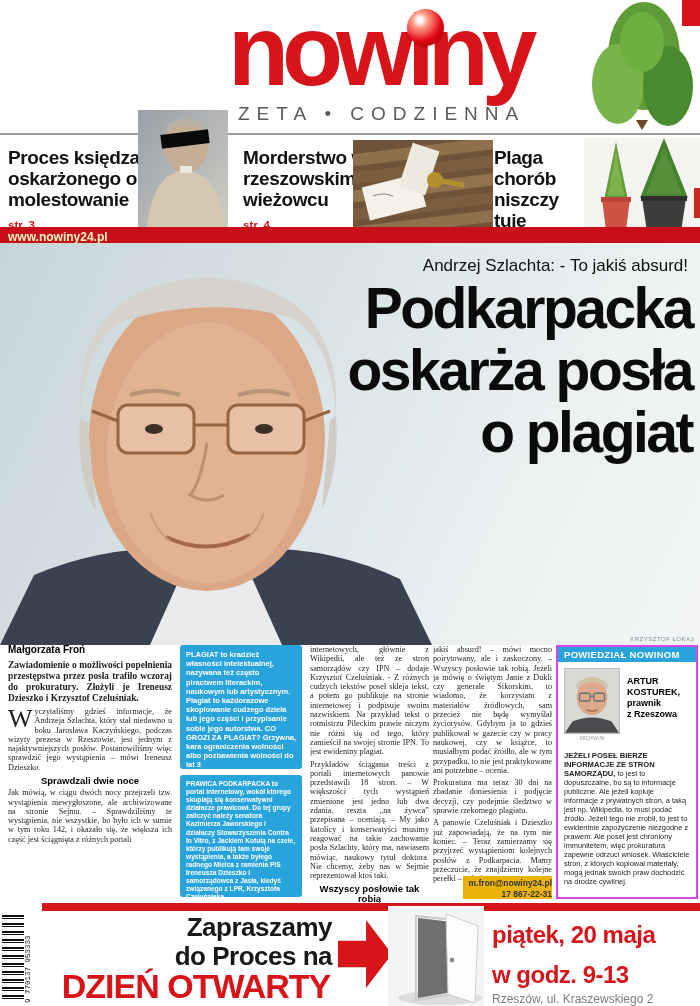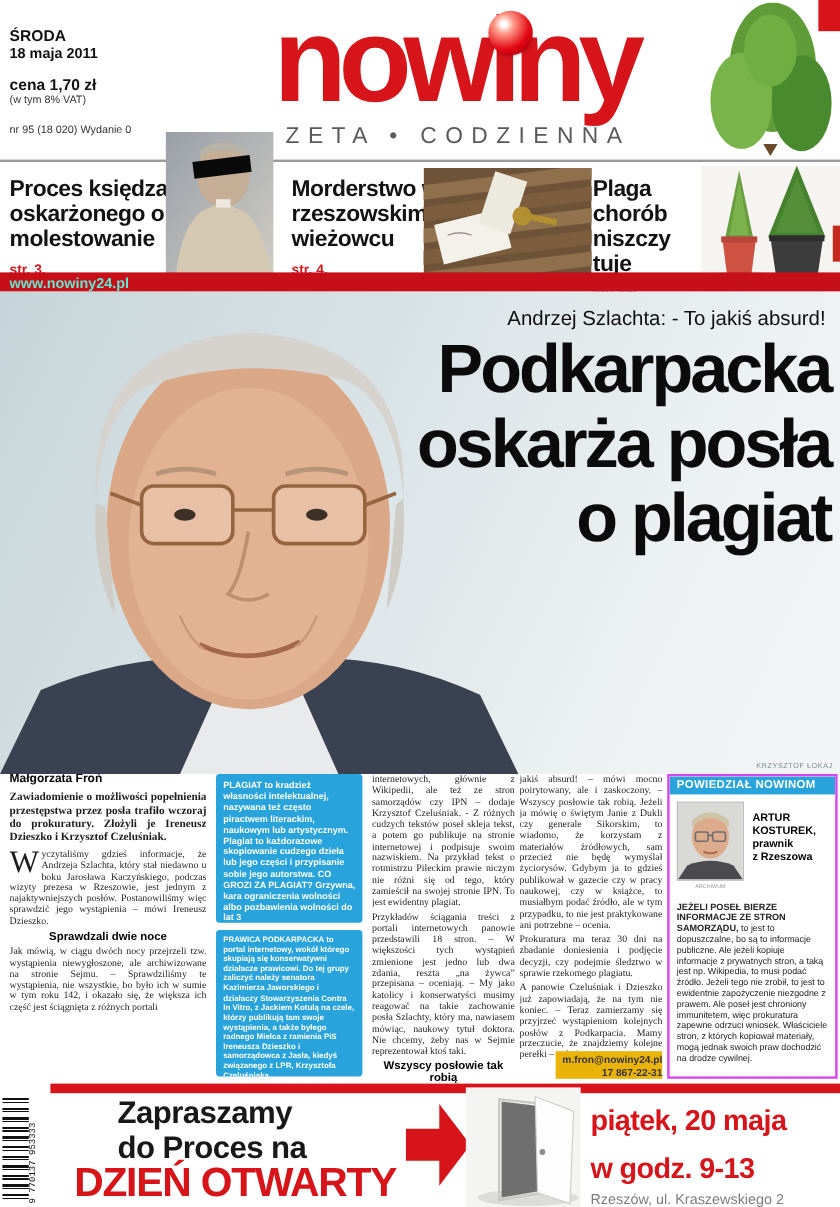--- a/index.html
+++ b/index.html
@@ -43,21 +43,21 @@
   .t2 .page-ref { position:absolute; top:68px; }
   .t3 { left:494px; width:100px; }
   .photo-priest { position:absolute; left:138px; top:110px; width:90px; height:124px; }
   .photo-bench  { position:absolute; left:353px; top:140px; width:140px; height:94px; }
   .photo-pots   { position:absolute; left:584px; top:138px; width:116px; height:96px; }
   .edge-red-tag { position:absolute; left:694px; top:188px; width:6px; height:30px; background:#c62a1e; }
   
   .urlbar {
     position:absolute; left:0; top:227px; width:700px; height:16px; background:#c60f18;
   }
-  .urlbar span { display:inline-block; padding-left:8px; color:#5eead4; font-weight:bold; font-size:12px; line-height:16px; }
+  .urlbar span { display:inline-block; padding-left:8px; color:#fef9c3; font-weight:bold; font-size:12px; line-height:16px; }
   
   .hero {
     position:absolute; left:0; top:243px; width:700px; height:402px;
     background:linear-gradient(115deg, #c7d5da 0%, #d9e3e6 40%, #edf1f2 75%, #f3f5f6 100%);
   }
   .hero-photo { position:absolute; left:0; top:0; }
   .kicker { position:absolute; right:12px; top:13px; font-size:17px; color:#101010; }
   .headline {
     position:absolute; right:8px; top:34px; text-align:right;
     font-weight:bold; font-size:57px; line-height:62px; letter-spacing:-2.5px; color:#0b0b0b;
@@ -111,45 +111,38 @@
     position:absolute; left:0; top:2px; width:22px; height:86px;
     background:repeating-linear-gradient(to bottom,
       #111 0 2px, #fff 2px 3px, #111 3px 4px, #fff 4px 8px,
       #111 8px 10px, #fff 10px 11px, #111 11px 12px, #fff 12px 16px);
   }
   .barcode-num {
     position:absolute; left:22px; top:0; height:90px;
     font-family:"Liberation Mono", monospace; font-size:7.5px; color:#111;
     writing-mode:vertical-rl; transform:rotate(180deg);
   }
-  .ad-invite { position:absolute; left:98px; top:10px; width:234px; font-weight:bold; font-size:26px; line-height:29px; color:#181818; letter-spacing:-.5px; }
+  .ad-invite { position:absolute; left:98px; top:10px; width:234px; text-align:right; font-weight:bold; font-size:26px; line-height:29px; color:#181818; letter-spacing:-.5px; }
   .ad-title { position:absolute; left:50px; top:64px; width:292px; text-align:center; font-weight:bold; font-size:34px; letter-spacing:-1px; color:#d7141a; }
   .ad-arrow {
     position:absolute; left:338px; top:14px; width:54px; height:74px; background:#d7141a;
     clip-path:polygon(0 32%, 52% 32%, 52% 4%, 100% 50%, 52% 96%, 52% 68%, 0 68%);
   }
   .ad-door { position:absolute; left:388px; top:3px; }
   .ad-right { position:absolute; left:492px; top:5px; width:204px; }
   .ad-when { font-weight:bold; font-size:24px; line-height:26px; color:#d7141a; letter-spacing:-.5px;margin-top:14px; }
   .ad-addr { font-size:12px; color:#7d7d7d; margin-top:4px; }
   .ad-rule { height:3px; background:#d7141a; margin:7px 0 5px; }
   .ad-reg  { font-weight:bold; font-size:13px; line-height:15px; color:#181818; }
 </style>
 </head>
 <body>
 
 <div class="page">
 
-  <div class="mast-info">
-    <div class="mast-day">ŚRODA</div>
-    <div class="mast-date">18 maja 2011</div>
-    <div class="mast-price">cena 1,70 zł</div>
-    <div class="mast-vat">(w tym 8% VAT)</div>
-    <div class="mast-issue">nr 95 (18 020) Wydanie 0</div>
-  </div>
 
   <div class="logo">nowiny</div>
   <div class="logo-ball"></div>
   <div class="tagline">ZETA • CODZIENNA</div>
   <div class="corner-red"></div>
 
   <svg class="header-plant" width="122" height="128" viewBox="0 0 122 128">
     <ellipse cx="68" cy="54" rx="36" ry="54" fill="#5f9c37"></ellipse>
     <ellipse cx="42" cy="82" rx="26" ry="40" fill="#78b44a"></ellipse>
     <ellipse cx="92" cy="84" rx="25" ry="40" fill="#4a8a2e"></ellipse>

